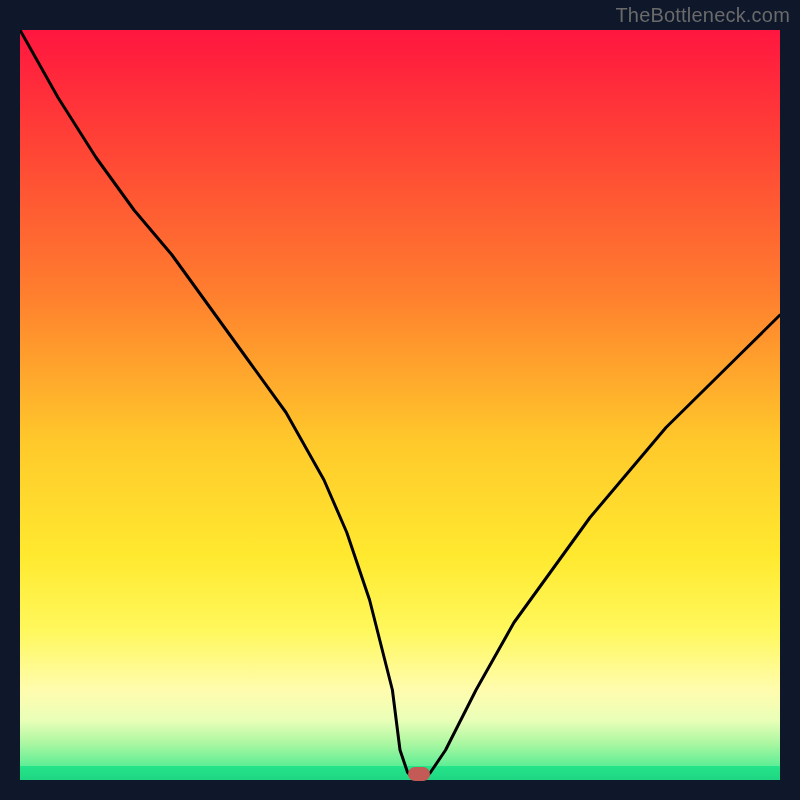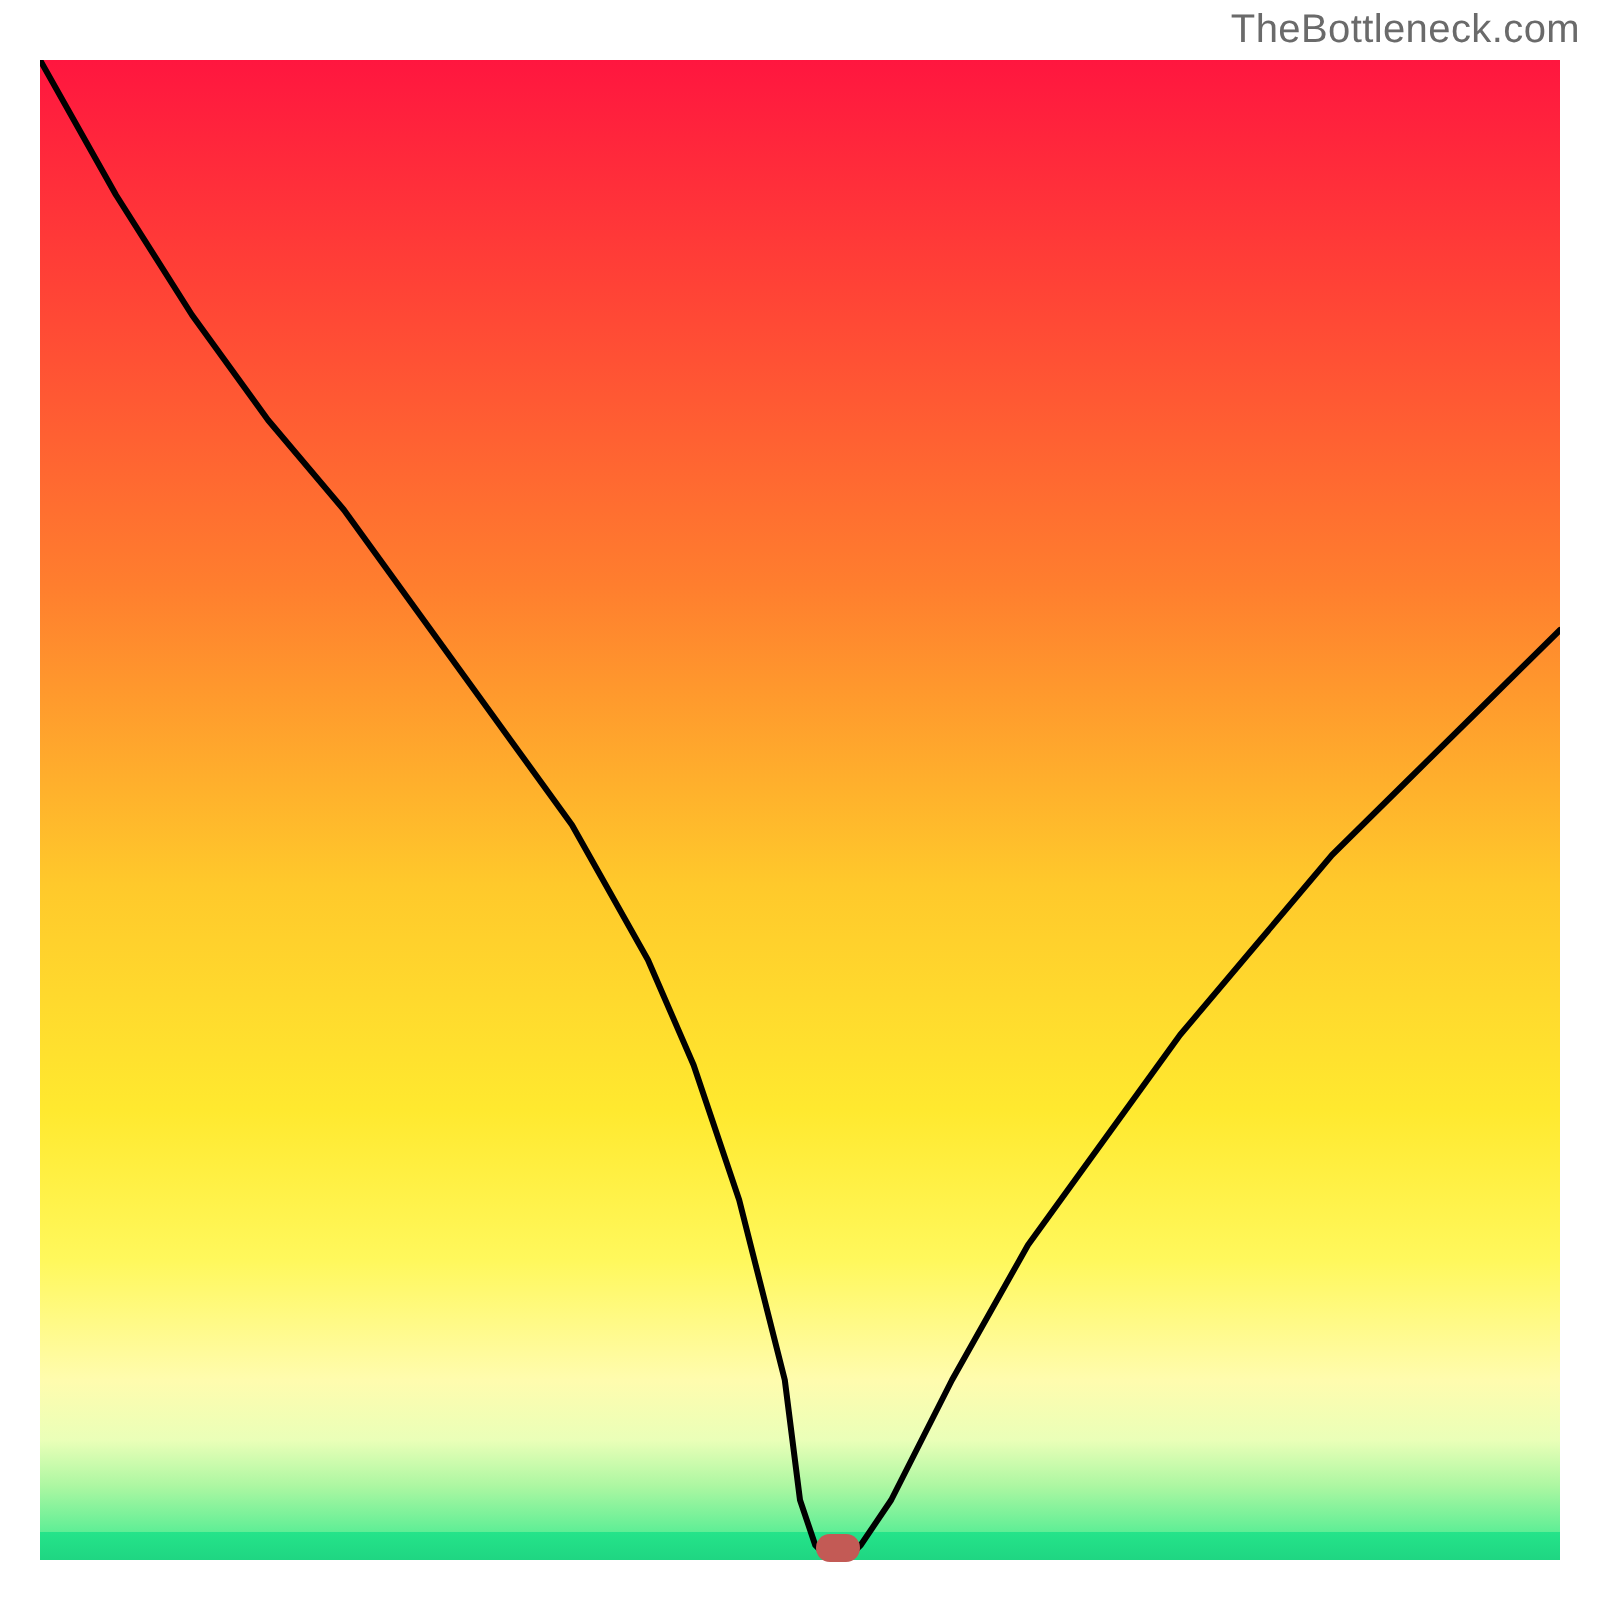--- a/index.html
+++ b/index.html
@@ -8,21 +8,21 @@
     width: 800px;
     height: 800px;
     background: #000;
     overflow: hidden;
     font-family: Arial, Helvetica, sans-serif;
   }
   .frame {
     position: relative;
     width: 800px;
     height: 800px;
-    background: #ffffff;
+    background: #0f172a;
   }
   .watermark {
     position: absolute;
     top: 4px;
     right: 10px;
     color: #6a6a6a;
     font-size: 20px;
     font-weight: 400;
     letter-spacing: 0.2px;
     z-index: 10;

